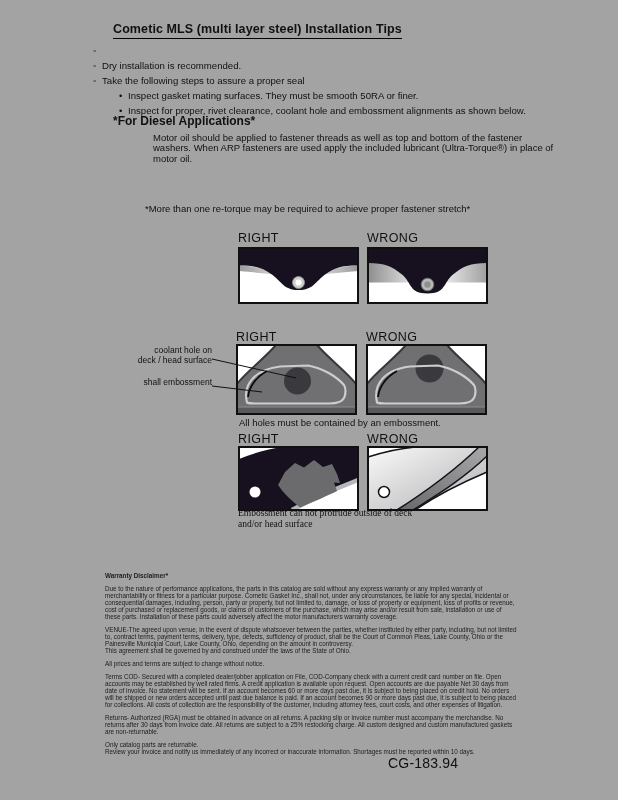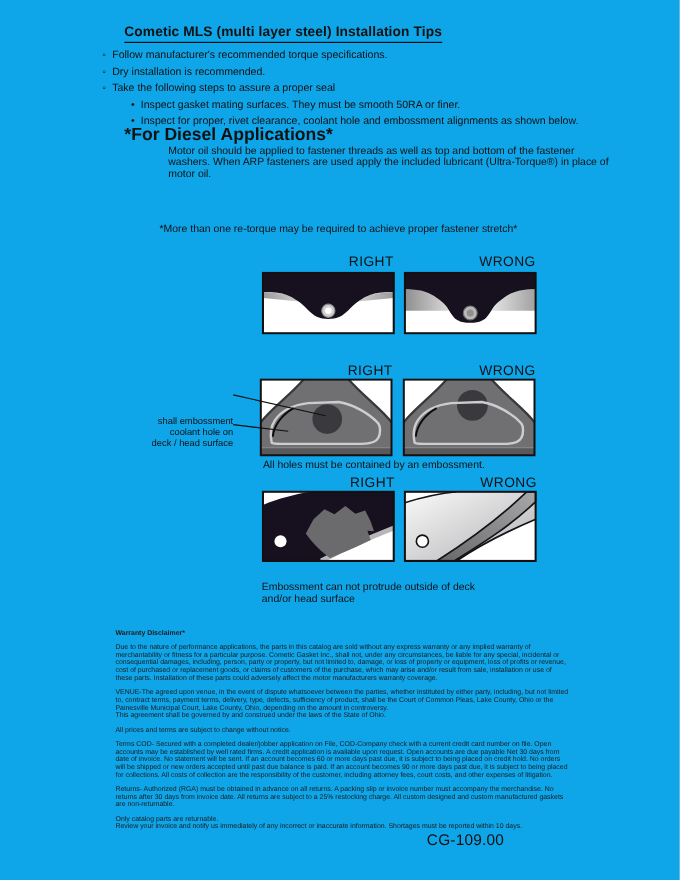--- a/index.html
+++ b/index.html
@@ -1,56 +1,55 @@
 <!DOCTYPE html>
 <html><head>
 <meta charset="utf-8">
 <style>
   html,body{margin:0;padding:0;background:#e8e8e8;}
   .page{
-    position:relative;width:618px;height:800px;background:#0ea5e9;
+    position:relative;width:618px;height:800px;background:#a3a3a3;
     font-family:"Liberation Sans","DejaVu Sans",sans-serif;color:#111;
     overflow:hidden;margin:0 auto;
   }
   .abs{position:absolute;}
   .title{
     left:113px;top:22px;font-size:12.5px;font-weight:bold;margin:0;
     border-bottom:1.6px solid #000;padding-bottom:2px;letter-spacing:.1px;
   }
   .bullets{left:93px;top:43px;width:440px;font-size:9.6px;line-height:15px;}
   .brow{display:flex;}
   .brow .mark{width:9px;flex:0 0 9px;text-align:left;}
   .brow.sub{margin-left:26px;}
-  .h2{left:113px;top:114px;font-size:16px;font-weight:bold;margin:0;}
+  .h2{left:113px;top:114px;font-size:12px;font-weight:bold;margin:0;}
   .body{width:404px;left:113px;font-size:9.5px;line-height:10.4px;margin:0;}
   .p1{top:133px;margin-left:40px;}
   .p2{top:164px;}
   .note{top:204px;margin-left:32px;}
-  .dlabel{font-size:12.5px;text-align:right;letter-spacing:.4px;}
+  .dlabel{font-size:12.5px;text-align:left;letter-spacing:.4px;}
   .caption{font-size:9.5px;line-height:10.5px;}
   .annot{font-size:8.5px;line-height:9.5px;text-align:right;}
   .diagram{display:block;}
   .legal{left:105px;top:572px;width:412px;font-size:6.3px;line-height:7px;color:#1c1c1c;}
   .legal p{margin:0 0 6px 0;}
   .legal p.tight{margin:0;}
   .legal .lh{font-weight:bold;margin:0 0 6px 0;}
   .pagenum{left:388px;top:755px;font-size:14px;letter-spacing:.2px;}
   svg{display:block;}
 </style>
 </head>
 <body>
 
 <div class="page">
 
   <h1 class="abs title">Cometic MLS (multi layer steel) Installation Tips</h1>
 
   <div class="abs bullets">
     <div class="brow">
       <span class="mark">◦</span>
-      <span>Follow manufacturer's recommended torque specifications.</span>
     </div>
     <div class="brow">
       <span class="mark">◦</span>
       <span>Dry installation is recommended.</span>
     </div>
     <div class="brow">
       <span class="mark">◦</span>
       <span>Take the following steps to assure a proper seal</span>
     </div>
     <div class="brow sub">
@@ -104,21 +103,21 @@
     <path d="M1,1 H120 V16 C103,16 96,19.2 86,27.6 C76,36 79,46.5 60.5,46.5 C42,46.5 45,36 35,27.6 C25,19.2 18,16 1,16 Z" fill="#17101e"></path>
     <circle cx="60.5" cy="37.5" r="6.3" fill="#b9b9b9" stroke="#6f6f6f" stroke-width="1"></circle>
     <circle cx="60.5" cy="37.5" r="3.2" fill="#8f8f8f"></circle>
     <rect x="1" y="1" width="119" height="55" fill="none" stroke="#101010" stroke-width="2"></rect>
   </svg>
 
 
   <div class="abs dlabel" style="left:236px;top:330px;width:121px;">RIGHT</div>
   <div class="abs dlabel" style="left:366px;top:330px;width:121px;">WRONG</div>
 
-  <div class="abs annot" style="left:108px;top:346px;width:104px;margin-top:42px;">
+  <div class="abs annot" style="left:108px;top:346px;width:104px;">
     <div>coolant hole on</div>
     <div>deck / head surface</div>
   </div>
   <div class="abs annot" style="left:108px;top:378px;width:104px;">shall embossment</div>
 
   <svg class="abs diagram" style="left:236px;top:344px;" width="121" height="71" viewBox="0 0 121 71">
     <rect x="1" y="1" width="119" height="69" fill="#707073"></rect>
     <rect x="1" y="63" width="119" height="7" fill="#59595c"></rect>
     <line x1="1" y1="63" x2="120" y2="63" stroke="#8d8d90" stroke-width="1"></line>
     <path d="M1,1 H40 C28,15 10,28 1,40 Z" fill="#ffffff"></path>
@@ -177,32 +176,32 @@
     </defs>
     <rect x="1" y="1" width="119" height="63" fill="#ffffff"></rect>
     <path d="M1,11 C20,5 32,2.5 48,1 L120,1 L120,26 C94,37 70,49 48,64 L1,64 Z" fill="url(#band3)"></path>
     <path d="M1,11 C20,5 32,2.5 48,1" fill="none" stroke="#141418" stroke-width="1.5"></path>
     <path d="M48,64 C70,49 94,37 120,26" fill="none" stroke="#141418" stroke-width="1.5"></path>
     <path d="M30,64 C55,48 85,27 112,1 L120,1 L120,10 C95,34 68,50 46,64 Z" fill="url(#emb3)" stroke="#141418" stroke-width="1.5"></path>
     <circle cx="17" cy="46" r="5.5" fill="#ffffff" stroke="#141418" stroke-width="1.5"></circle>
     <rect x="1" y="1" width="119" height="63" fill="none" stroke="#101010" stroke-width="2"></rect>
   </svg>
 
-  <div class="abs caption" style="left:238px;top:529px;width:260px;">
+  <div class="abs caption" style="left:238px;top:508px;width:260px;font-family:Liberation Serif, serif;">
     <div>Embossment can not protrude outside of deck</div>
     <div>and/or head surface</div>
   </div>
 
   <div class="abs legal">
     <p class="lh">Warranty Disclaimer*</p>
     <p>Due to the nature of performance applications, the parts in this catalog are sold without any express warranty or any implied warranty of merchantability or fitness for a particular purpose.  Cometic Gasket Inc., shall not, under any circumstances, be liable for any special, incidental or consequential damages, including, person, party or property, but not limited to, damage, or loss of property or equipment, loss of profits or revenue, cost of purchased or replacement goods, or claims of customers of the purchase, which may arise and/or result from sale, installation or use of these parts.  Installation of these parts could adversely affect the motor manufacturers warranty coverage.</p>
     <p class="tight">VENUE-The agreed upon venue, in the event of dispute whatsoever between the parties, whether instituted by either party, including, but not limited to, contract terms, payment terms, delivery, type, defects, sufficiency of product, shall be the Court of Common Pleas, Lake County, Ohio or the Painesville Municipal Court, Lake County, Ohio, depending on the amount in controversy.</p>
     <p>This agreement shall be governed by and construed under the laws of the State of Ohio.</p>
     <p>All prices and terms are subject to change without notice.</p>
     <p>Terms COD- Secured with a completed dealer/jobber application on File, COD-Company check with a current credit card number on file.  Open accounts may be established by well rated firms.  A credit application is available upon request.  Open accounts are due payable Net 30 days from date of invoice.  No statement will be sent.  If an account becomes 60 or more days past due, it is subject to being placed on credit hold.  No orders will be shipped or new orders accepted until past due balance is paid.  If an account becomes 90 or more days past due, it is subject to being placed for collections.  All costs of collection are the responsibility of the customer, including attorney fees, court costs, and other expenses of litigation.</p>
     <p>Returns- Authorized (RGA) must be obtained in advance on all returns.  A packing slip or invoice number must accompany the merchandise.  No returns after 30 days from invoice date.  All returns are subject to a 25% restocking charge.  All custom designed and custom manufactured gaskets are non-returnable.</p>
     <p class="tight">Only catalog parts are returnable.</p>
     <p class="tight">Review your invoice and notify us immediately of any incorrect or inaccurate information.  Shortages must be reported within 10 days.</p>
   </div>
 
-  <div class="abs pagenum">CG-109.00</div>
+  <div class="abs pagenum">CG-183.94</div>
 
 </div>
 
 </body></html>

